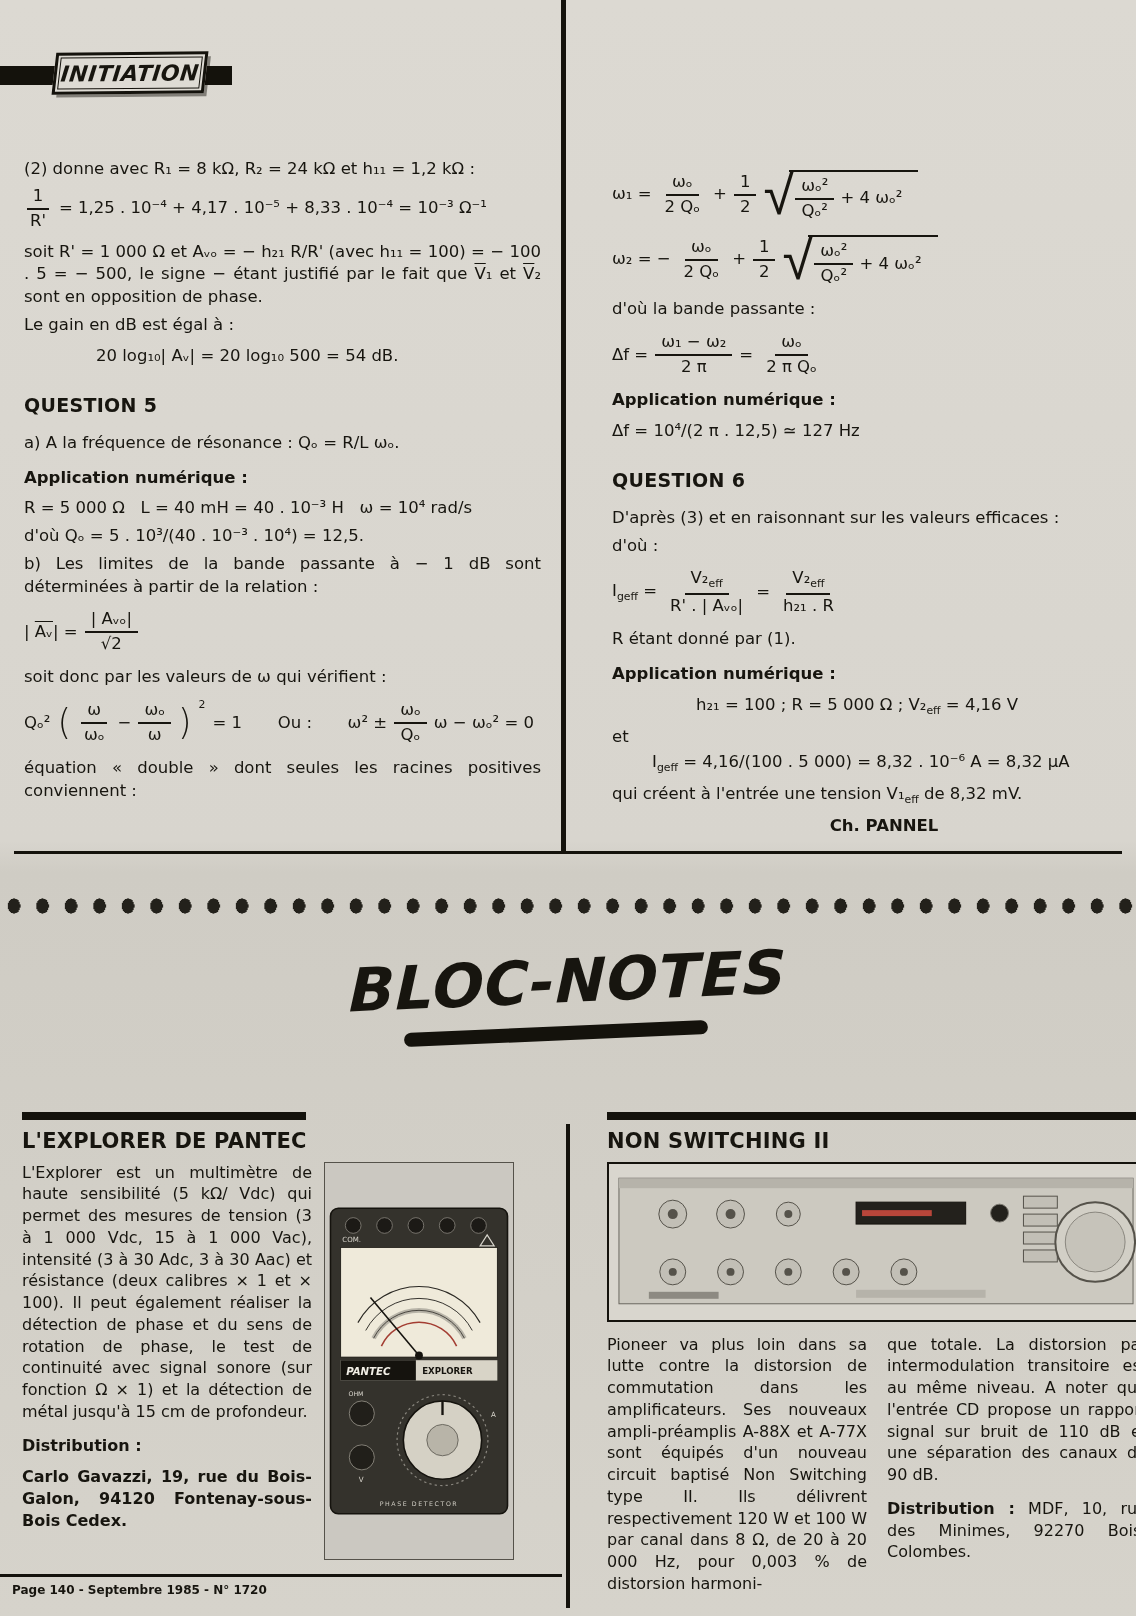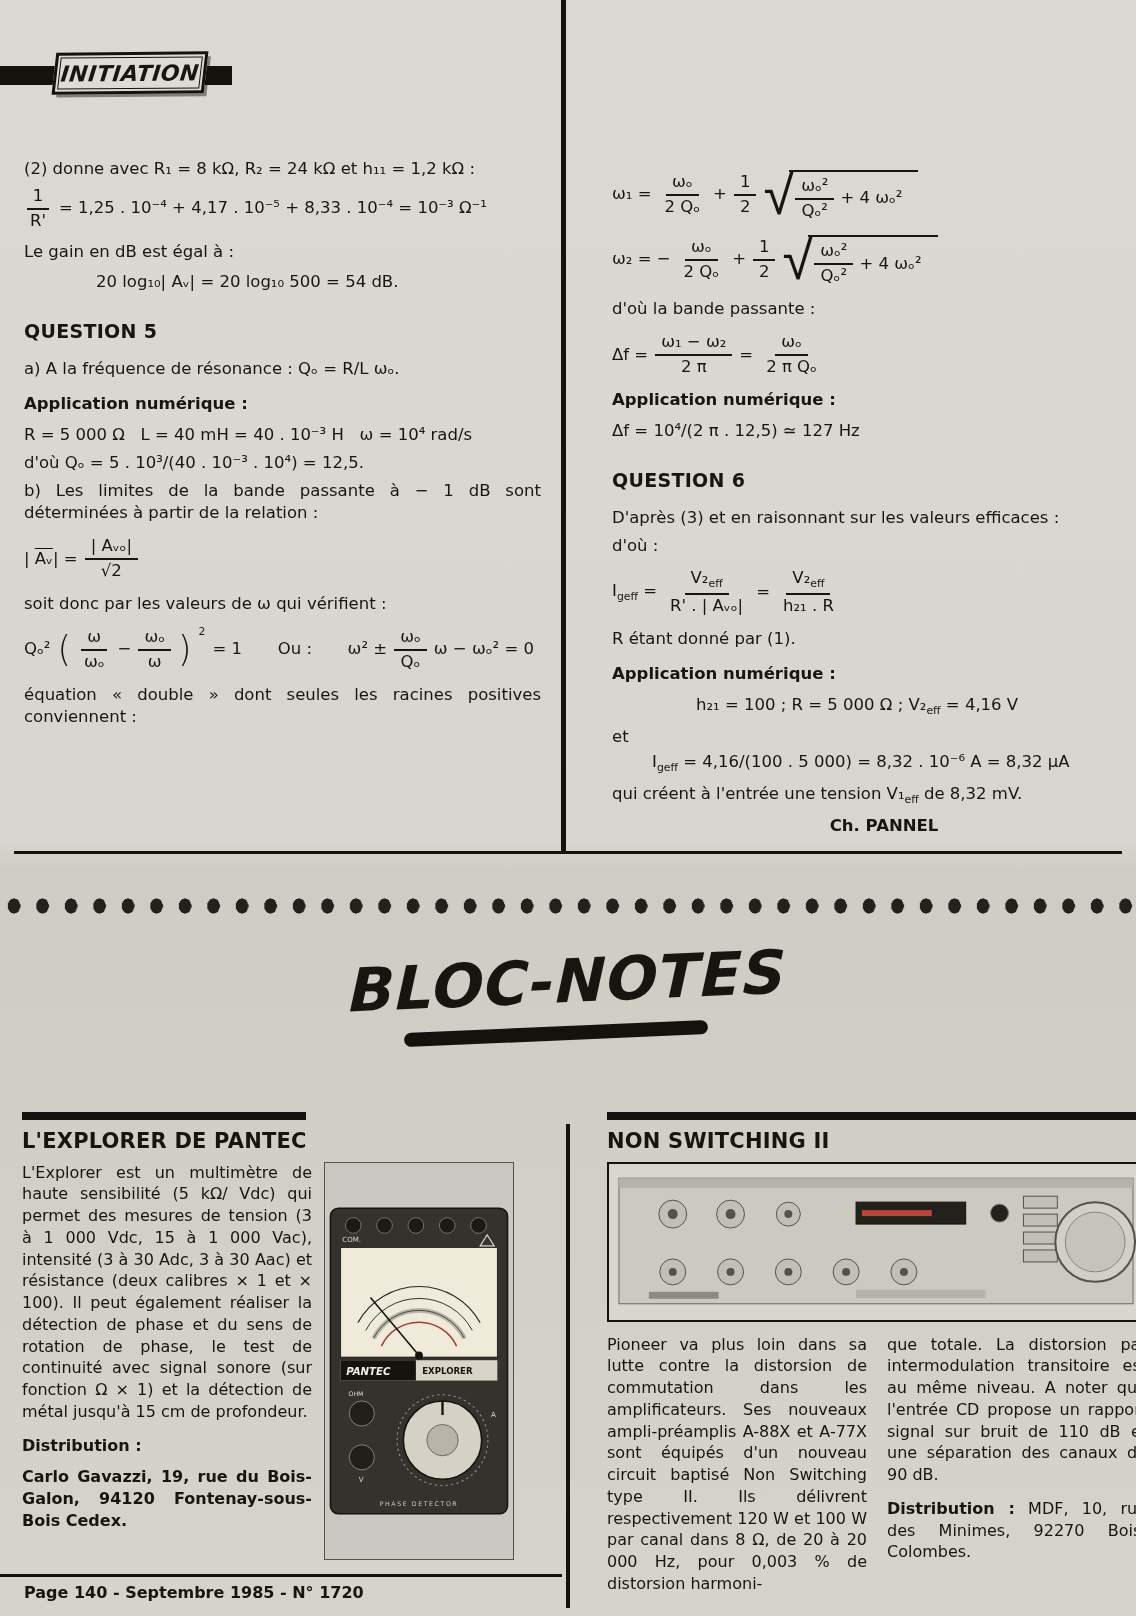--- a/index.html
+++ b/index.html
@@ -13,21 +13,21 @@
          border:3px solid #14120c;transform:skewX(-7deg) rotate(-0.5deg);
          display:flex;align-items:center;justify-content:center;box-shadow:4px 4px 0 -1px rgba(20,18,12,.45);}
   .badge::after{content:"";position:absolute;inset:2px;border:1.5px solid #14120c;}
   .badge-text{font-style:italic;font-weight:bold;font-size:22px;letter-spacing:.5px;}
 
   
   .vline-top{position:absolute;left:561px;top:0;width:5px;height:851px;background:#14120c;}
   .rule-mid{position:absolute;left:14px;top:851px;width:1108px;height:3px;background:#14120c;}
   .vline-bottom{position:absolute;left:566px;top:1124px;width:4px;height:484px;background:#14120c;}
   .footer-rule{position:absolute;left:0;top:1574px;width:562px;height:3px;background:#14120c;}
-  .footer{position:absolute;left:12px;top:1583px;font-weight:bold;font-size:16px;margin-left:12px;}
+  .footer{position:absolute;left:12px;top:1583px;font-weight:bold;font-size:12px;}
 
   
   .col{position:absolute;font-size:16.5px;line-height:1.38;}
   .col-left{left:24px;top:158px;width:517px;}
   .col-right{left:612px;top:156px;width:544px;}
   p.body{margin:0 0 5px;}
   .jt{text-align:justify;}
   sub{font-size:66%;}
   sup{font-size:66%;}
   .ovl{text-decoration:overline;}
@@ -99,20 +99,21 @@
     <p class="body">(2)  donne avec R₁ = 8 kΩ, R₂ = 24 kΩ et h₁₁ = 1,2 kΩ :</p>
 
     <div class="fline" style="margin:6px 0 10px;">
       <span class="frac">
         <span class="num">1</span>
         <span class="den">R'</span>
       </span>
       <span class="ft">= 1,25 . 10⁻⁴ + 4,17 . 10⁻⁵ + 8,33 . 10⁻⁴ = 10⁻³ Ω⁻¹</span>
     </div>
 
+    <p class="body jt">soit R' = 1 000 Ω et Aᵥₒ = − h₂₁ R/R' (avec h₁₁ = 100) = − 100 . 5 = − 500, le signe − étant justifié par le fait que <span class="ovl">V</span>₁ et <span class="ovl">V</span>₂ sont en opposition de phase.</p>
     <p class="body">Le gain en dB est égal à :</p>
     <p class="formula-text ind1">20 log₁₀| Aᵥ| = 20 log₁₀ 500 = 54 dB.</p>
 
     <h3 class="q">QUESTION 5</h3>
     <p class="body">a)  A la fréquence de résonance : Qₒ = R/L ωₒ.</p>
     <p class="app">Application numérique :</p>
     <p class="body">R = 5 000 Ω&nbsp;&nbsp;&nbsp;L = 40 mH = 40 . 10⁻³ H&nbsp;&nbsp;&nbsp;ω = 10⁴ rad/s</p>
     <p class="body">d'où Qₒ = 5 . 10³/(40 . 10⁻³ . 10⁴) = 12,5.</p>
     <p class="body jt">b)  Les limites de la bande passante à − 1 dB sont déterminées à partir de la relation :</p>
 

